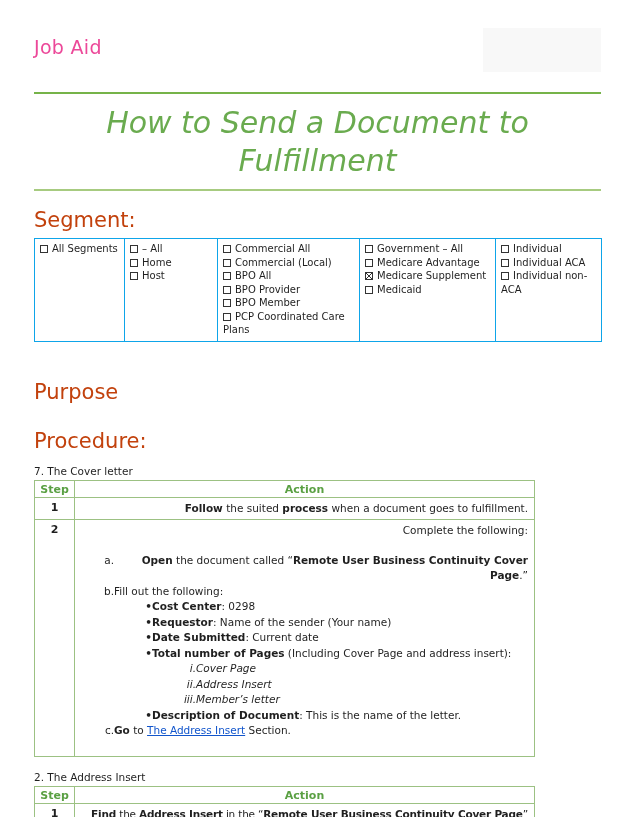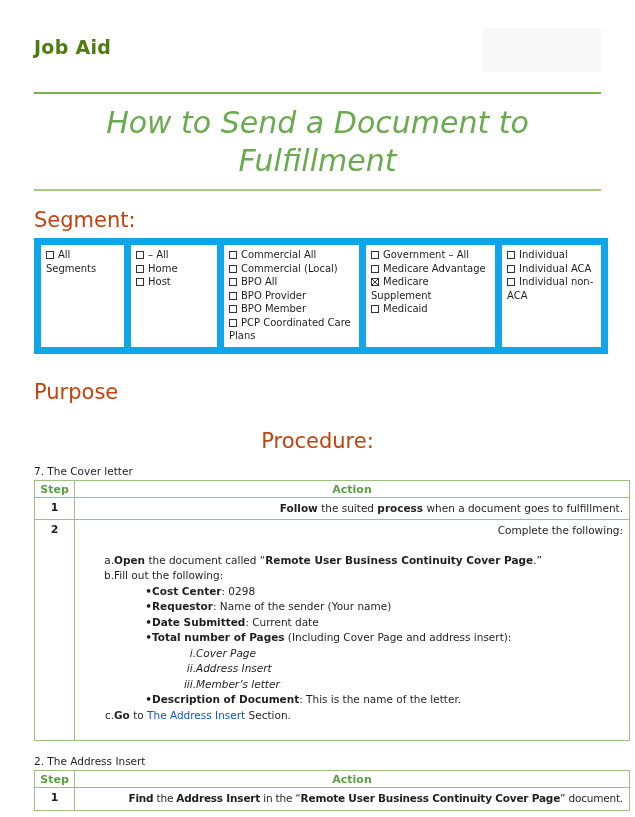--- a/index.html
+++ b/index.html
@@ -7,72 +7,72 @@
   body {
     width: 635px; height: 817px;
     font-family: "DejaVu Sans", "Liberation Sans", sans-serif;
     color: #1f1f1f;
   }
   .page { position: relative; width: 635px; height: 817px; overflow: hidden; background: #fff; }
   .content { padding: 0 34px; }
 
   
   .brand-row { display: flex; justify-content: space-between; align-items: flex-start; padding-top: 28px; }
-  .app-title { font-size: 19px; font-weight: bold; color: #4d7c0f; letter-spacing: .3px; padding-top: 8px; }
+  .app-title { font-size: 19px; font-weight: normal; color: #ec4899; letter-spacing: .3px; padding-top: 8px; }
   .logo-box { width: 118px; height: 44px; background: #f8f8f8; }
 
   .divider-top   { border: none; border-top: 2px solid #76b349; margin: 20px 0 0 0; }
   .divider-title { border: none; border-top: 2px solid #a7cb80; margin: 9px 0 0 0; }
 
   .doc-title {
     margin: 10px auto 0; width: 480px; text-align: center;
     font-style: italic; font-size: 30px; line-height: 38px; color: #6aab4f;
   }
 
   .section-heading { font-size: 21px; line-height: 24px; color: #c2410c; font-weight: normal; margin: 0; }
   #segment-heading   { margin-top: 17px; }
-  #purpose-heading   { margin-top: 26px; }
-  #procedure-heading { margin-top: 25px; text-align: center; }
+  #purpose-heading   { margin-top: 38px; }
+  #procedure-heading { margin-top: 25px; }
 
   
   .segment-table { margin-top: 6px; border-collapse: collapse; width: 567px; table-layout: fixed; }
   .segment-table td {
-    border: 7px solid #0ea5e9; vertical-align: top;
+    border: 1px solid #0ea5e9; vertical-align: top;
     padding: 3px 3px 4px 5px; font-size: 10px; line-height: 13.5px;
   }
   .seg-item { }
   .cbx {
     display: inline-block; width: 8px; height: 8px;
     border: 1px solid #333; margin-right: 4px; vertical-align: -1px; background: #fff;
   }
   .cbx.checked {
     background-image:
       linear-gradient(45deg,  transparent 42%, #333 42%, #333 58%, transparent 58%),
       linear-gradient(135deg, transparent 42%, #333 42%, #333 58%, transparent 58%);
   }
 
   .body-text { margin-top: 9px; font-size: 10.5px; line-height: 14px; }
 
   .table-label { margin-top: 11px; font-size: 10.5px; line-height: 13px; }
   #cover-letter-label { margin-top: 12px; }
   #address-insert-label { margin-top: 14px; }
 
   
-  .steps-table { margin-top: 2px; border-collapse: collapse; width: 596px; table-layout: fixed; }
+  .steps-table { margin-top: 2px; border-collapse: collapse; width: 501px; table-layout: fixed; }
   .steps-table th, .steps-table td { border: 1.5px solid #9cc183; }
   .steps-table th {
     font-size: 11px; color: #5aa043; font-weight: bold;
     padding: 2px 0 1px; text-align: center;
   }
   .col-step { width: 40px; }
   .step-cell { text-align: center; font-weight: bold; font-size: 11px; padding: 3px 0; vertical-align: top; }
   .action-cell { font-size: 10.5px; padding: 3px 6px; line-height: 15.5px; text-align: right; }
 
   .b { font-weight: bold; }
-  .link { color: #1155cc; cursor: pointer; }
+  .link { color: #1155cc; text-decoration: underline; cursor: pointer; }
 
   
   .gap { height: 14px; }
   .li { display: flex; margin-left: 16px; }
   .li .marker { width: 17px; flex: none; }
   .bullet-li { display: flex; margin-left: 56px; }
   .bullet-marker { width: 15px; flex: none; font-weight: bold; }
   .bullet-marker::before { content: "\2022"; }
   .roman-li { display: flex; margin-left: 96px; font-style: italic; }
   .roman-li .marker { width: 19px; flex: none; }

